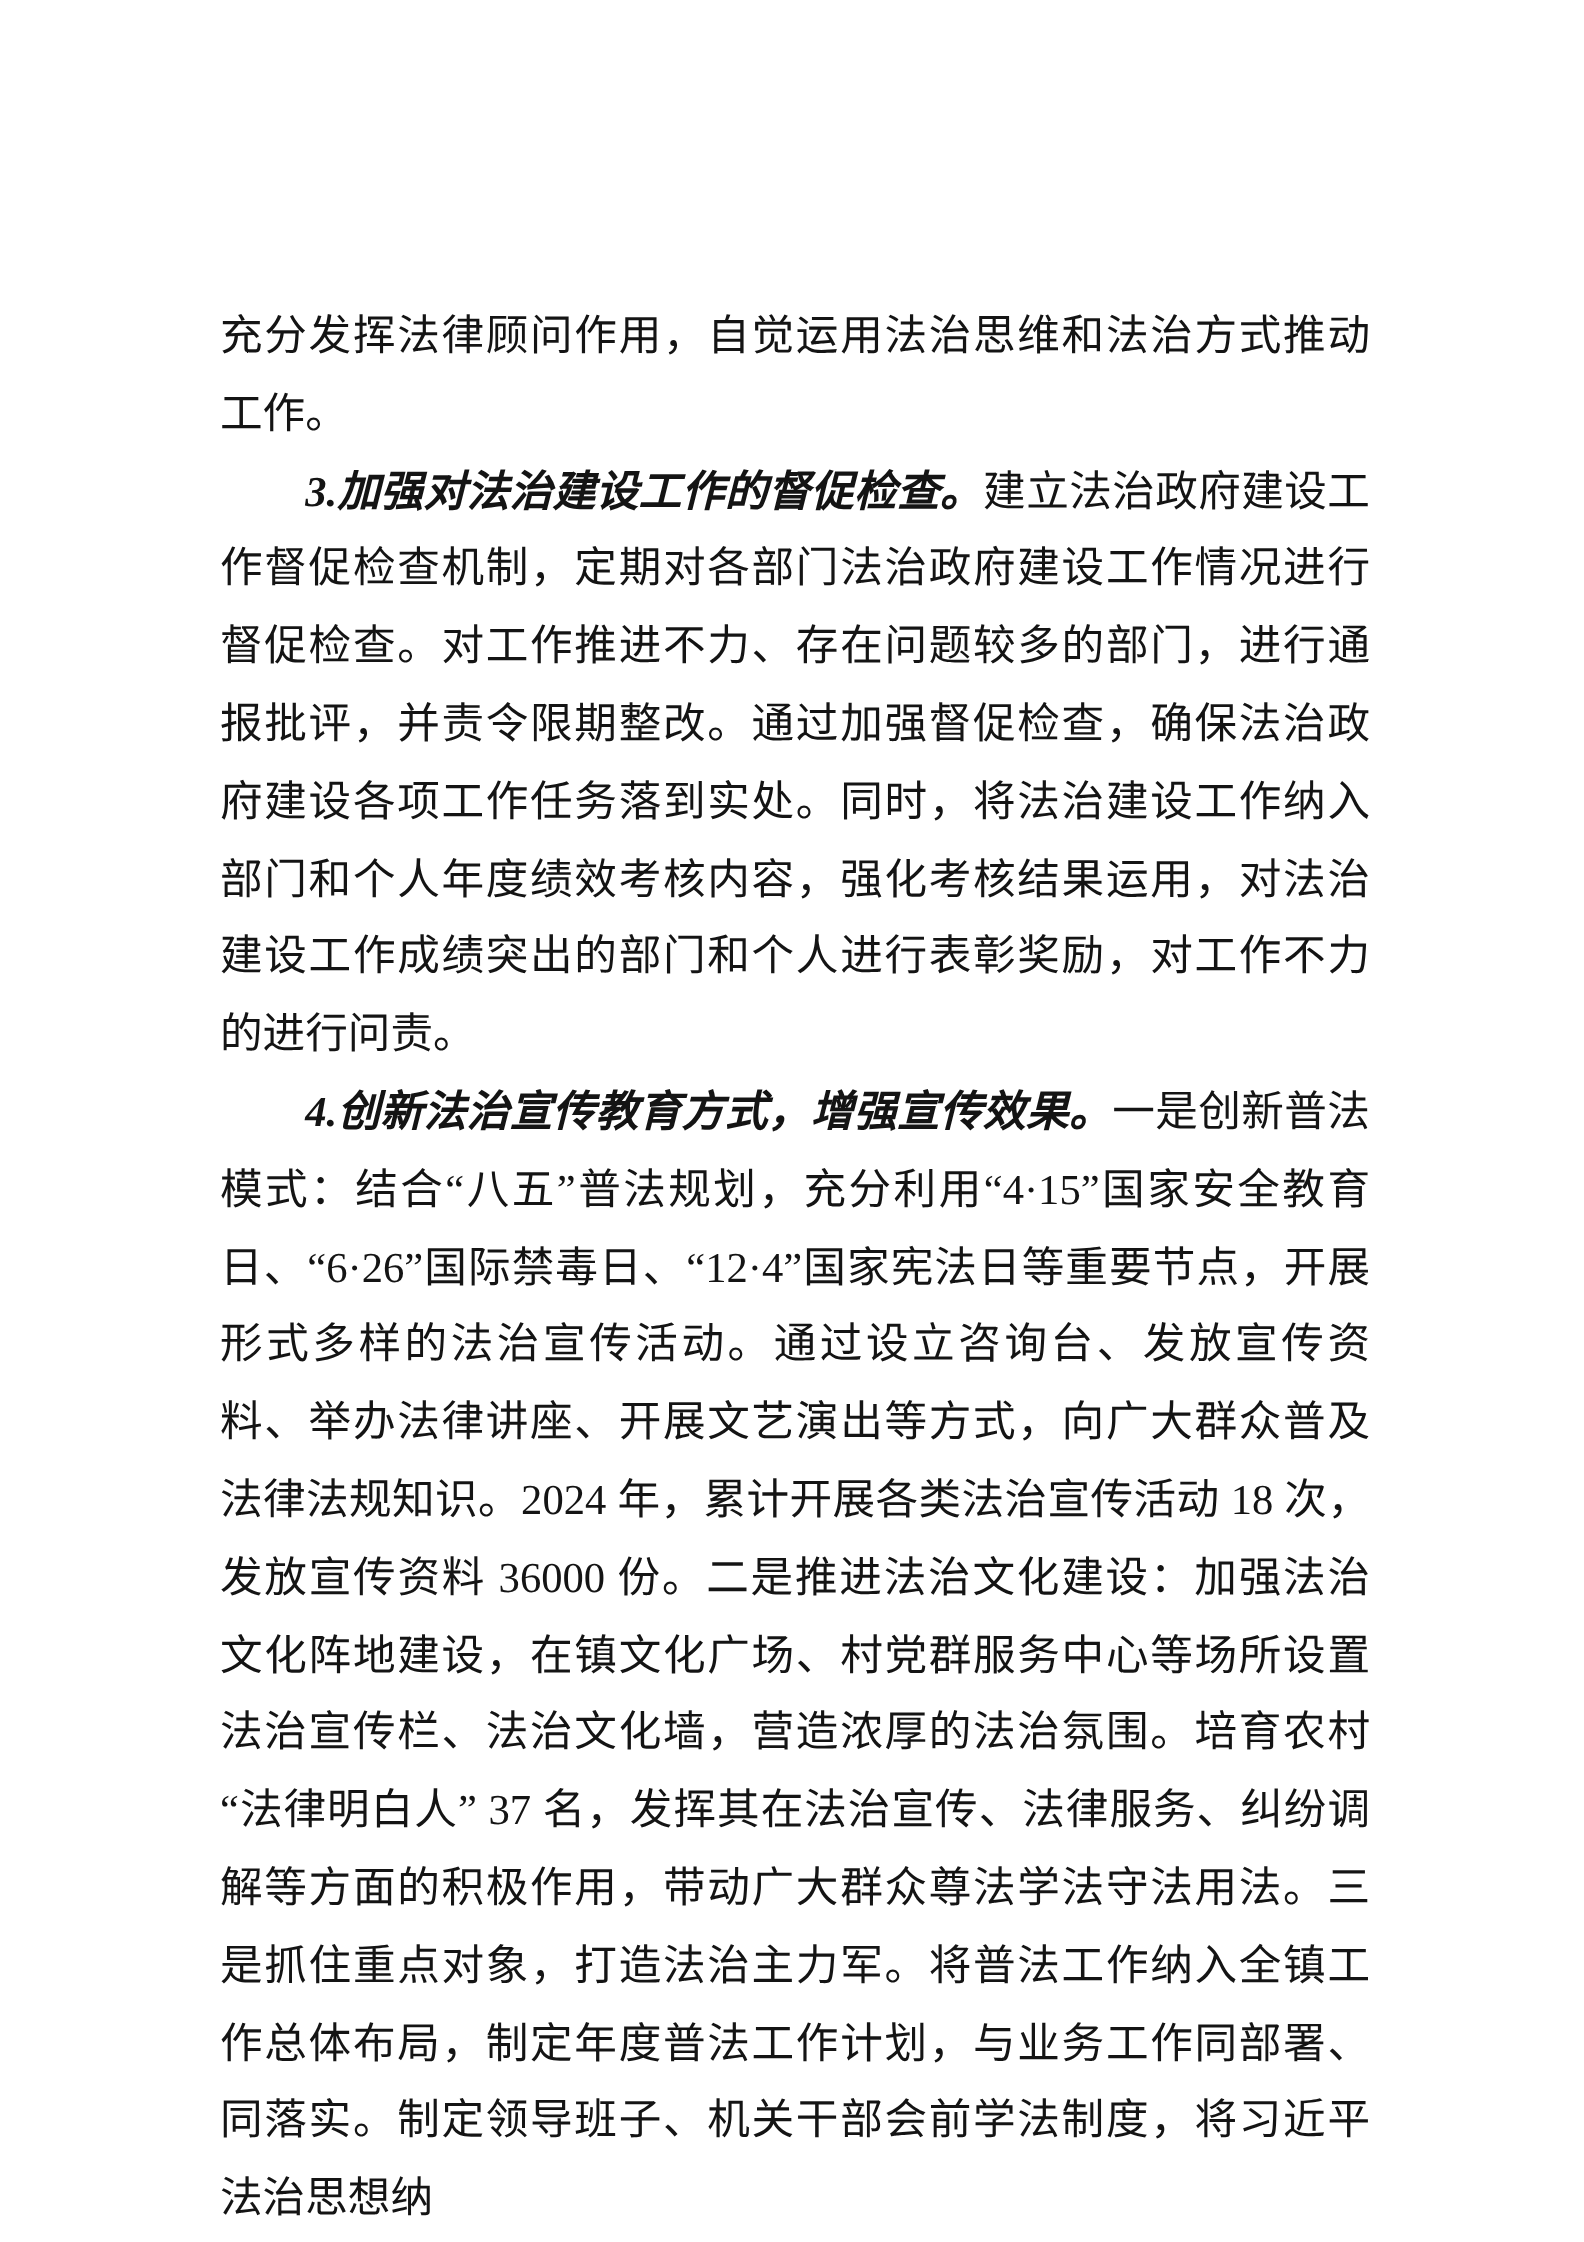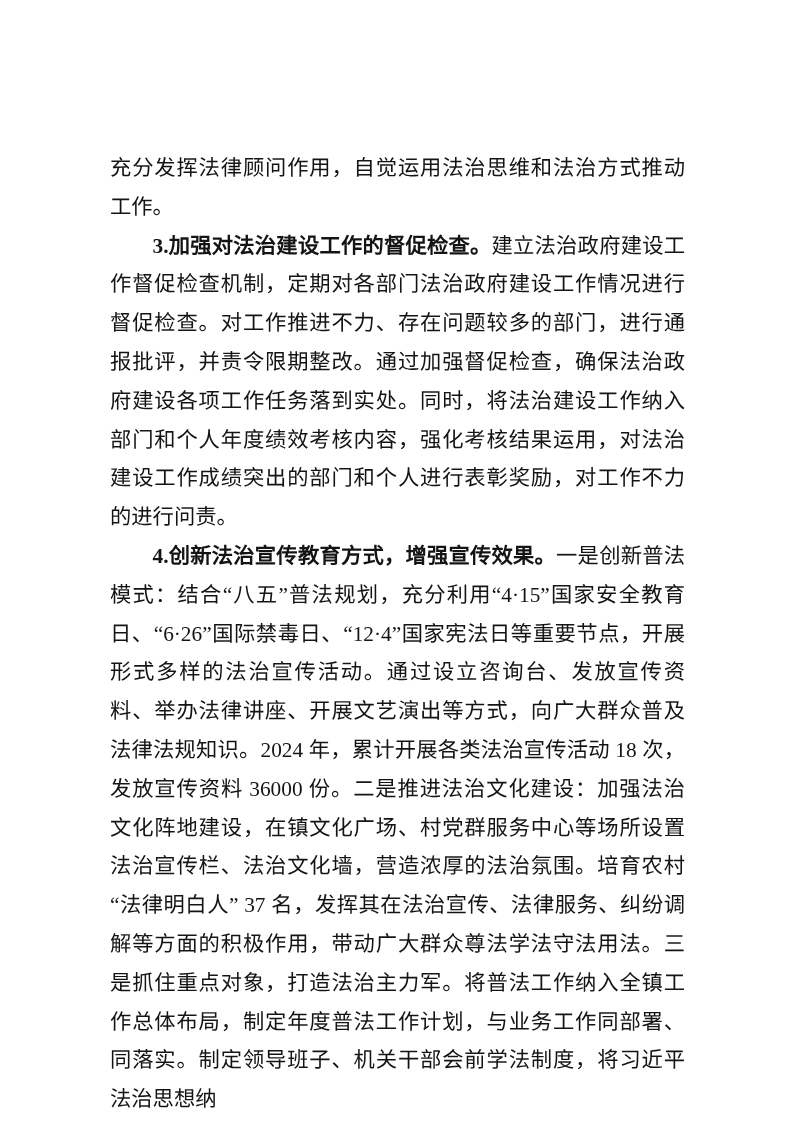--- a/index.html
+++ b/index.html
@@ -27,20 +27,21 @@
   }
   .doc p {
     margin: 0;
     padding: 0;
   }
   .doc p.indent {
     text-indent: 2em;
   }
   .doc b.lead {
     font-weight: bold;
+    font-style: italic;
   }
 </style>
 </head>
 <body>
 
 <div class="page">
   <div class="doc">
 
     <p><span>充分发挥法律顾问作用，自觉运用法治思维和法治方式推动工作。</span></p>
 

